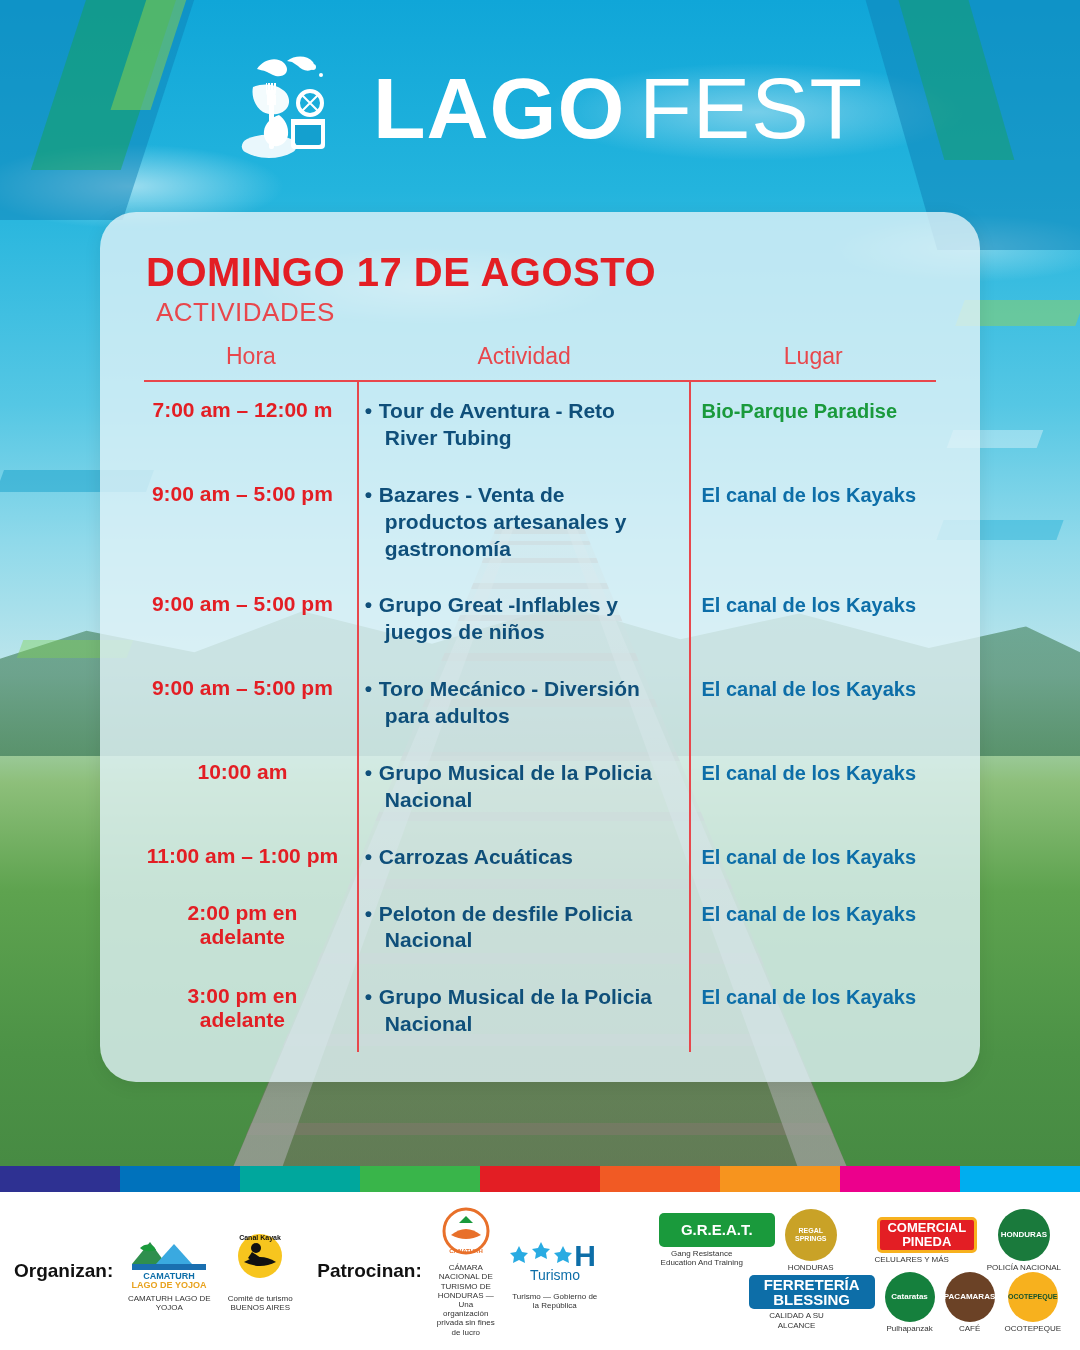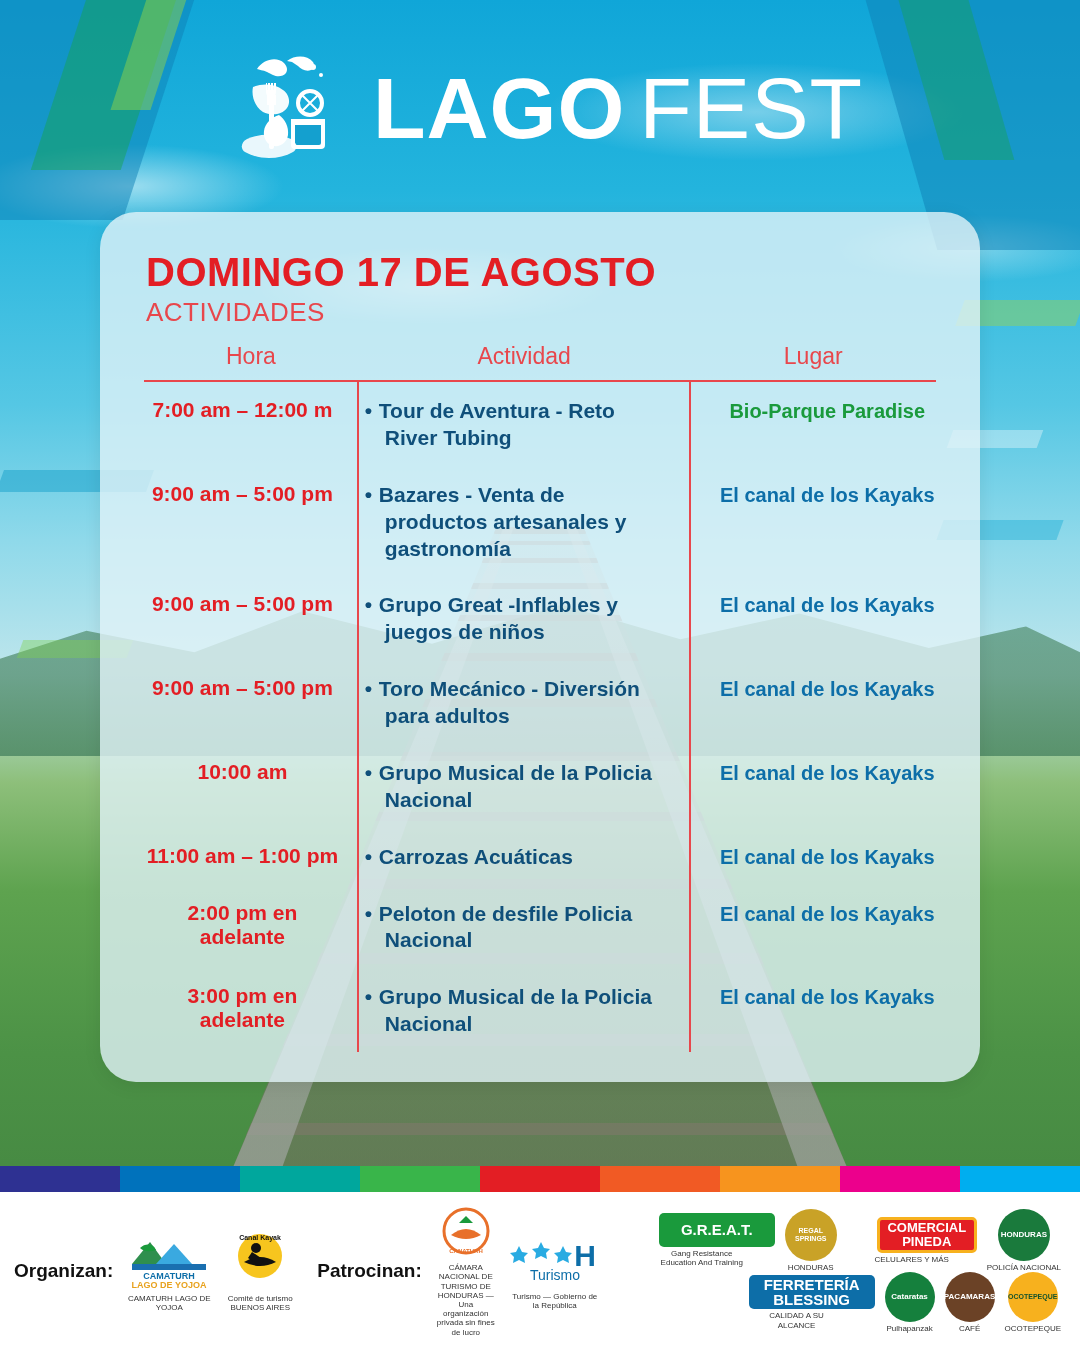--- a/index.html
+++ b/index.html
@@ -90,21 +90,21 @@
     border-radius: 36px;
     padding: 38px 44px 30px 44px;
     box-shadow: 0 4px 18px rgba(0,0,0,.08);
   }
   .card-title {
     color: #e31e24; font-size: 40px; font-weight: bold; letter-spacing: .5px;
     margin: 0 0 2px 2px;
   }
   .card-sub {
     color: #e8474c; font-size: 26px; font-weight: 400; letter-spacing: .5px;
-    margin: 0 0 14px 2px;
+    margin: 0 0 14px 12px;
   }
 
   table.sched { width: 100%; border-collapse: collapse; }
   table.sched thead th {
     color: #e8474c; font-size: 23px; font-weight: 400; padding-bottom: 10px;
     border-bottom: 2px solid #e8474c;
   }
   table.sched thead th.c-hora { width: 27%; }
   table.sched thead th.c-act { width: 42%; }
   table.sched thead th.c-lugar { width: 31%; }
@@ -116,21 +116,21 @@
   }
   table.sched tbody td.act {
     color: #0f4f7a; font-size: 21px; font-weight: bold;
     border-left: 2px solid #e8474c; border-right: 2px solid #e8474c;
     padding-left: 26px; padding-right: 18px; line-height: 1.28;
   }
   table.sched tbody td.act .bullet {
     display: inline-block; width: 14px; margin-left: -20px; color: #0f4f7a;
   }
   table.sched tbody td.lugar {
-    font-size: 20px; font-weight: bold; text-align: center; padding-left: 27px;
+    font-size: 20px; font-weight: bold; text-align: left; padding-left: 10px;
     line-height: 1.3;
   }
 
   
   .colorbar { position: absolute; left: 0; bottom: 158px; width: 100%; height: 26px; display: flex; z-index: 6; }
   .colorbar div { flex: 1 1 0; }
 
   
   .footer {
     position: absolute; left: 0; bottom: 0; width: 100%; height: 158px;

